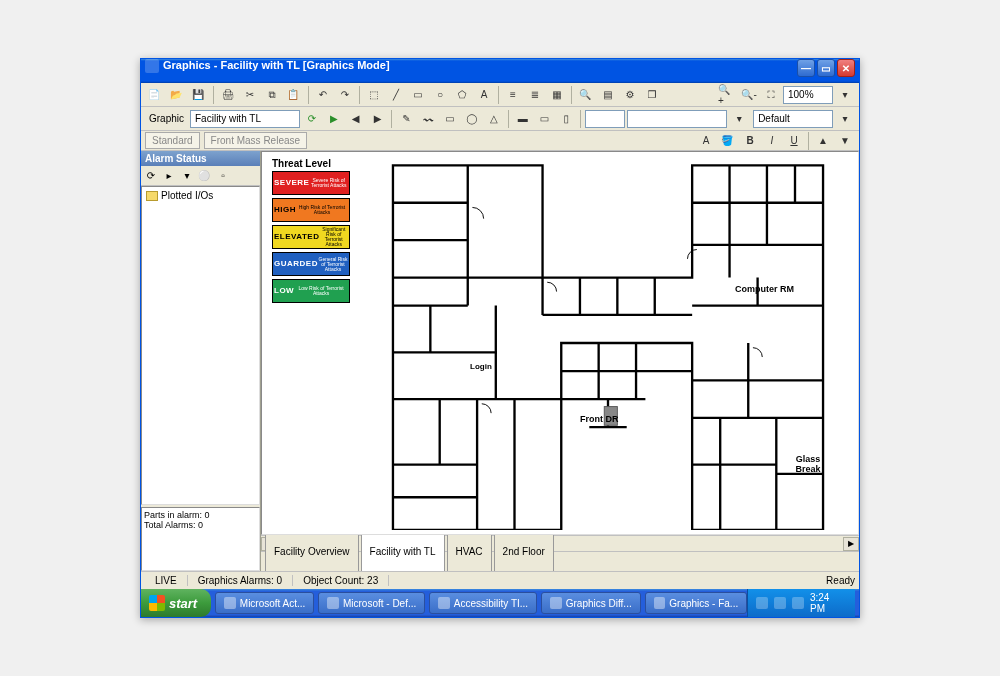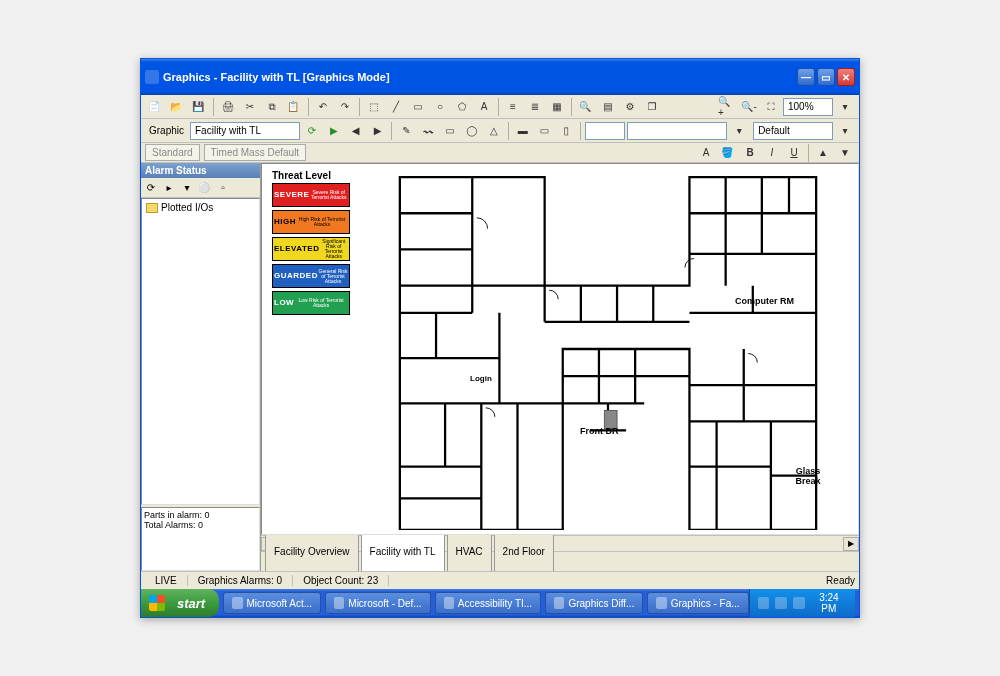--- a/index.html
+++ b/index.html
@@ -18,23 +18,23 @@
     height: 560px;
     background: #ece9d8;
     border: 1px solid #0054e3;
     display: flex;
     flex-direction: column;
     box-shadow: 0 2px 8px rgba(0,0,0,0.3);
   }
   .titlebar {
     background: linear-gradient(to bottom, #3c8cde 0%, #0054e3 8%, #0054e3 92%, #003da6 100%);
     color: white;
-    height: 36px;
-    display: flex;
-    align-items: center;
+    height: 24px;
+    display: flex;
+    align-items: flex-start;
     padding: 0 4px;
     font-weight: bold;
     font-size: 11px;
   }
   .titlebar .icon { width: 14px; height: 14px; background: #fff3; margin-right: 4px; border-radius: 2px; }
   .titlebar .title { flex: 1; }
   .titlebar .winbtns { display: flex; gap: 2px; }
   .titlebar .winbtn {
     width: 18px; height: 18px; border-radius: 3px;
     display: flex; align-items: center; justify-content: center;
@@ -221,21 +221,21 @@
   .start-btn {
     height: 28px;
     padding: 0 14px 0 8px;
     background: linear-gradient(to bottom, #5fb35f 0%, #3c9b3c 50%, #2d7a2d 100%);
     color: white;
     font-weight: bold;
     font-style: italic;
     font-size: 13px;
     display: flex;
     align-items: center;
-    gap: 12px;
+    gap: 4px;
     border-radius: 0 10px 10px 0;
     cursor: pointer;
   }
   .start-btn .winlogo { width:16px; height:16px; background: conic-gradient(#f25022 0 90deg,#7fba00 90deg 180deg,#ffb900 180deg 270deg,#00a4ef 270deg 360deg); border-radius:2px; }
   .task-item {
     height: 22px;
     margin-left: 4px;
     padding: 0 8px;
     background: linear-gradient(#5a8ee0,#3a6ec8);
     border: 1px solid #2a4f9e;
@@ -255,21 +255,20 @@
     margin-left: auto;
     height: 28px;
     background: linear-gradient(#1290e9,#0d6bc9);
     padding: 0 8px;
     display: flex;
     align-items: center;
     color: white;
     font-size: 10px;
     gap: 6px;
     border-left: 1px solid #0a4fa0;
-    text-align: center;
   }
   .tray .tricon { width:12px; height:12px; background:#fff4; border-radius:2px; }
 </style>
 </head>
 <body>
 
 <div class="window">
 
   <div class="titlebar">
     <div class="icon"></div>
@@ -339,21 +338,21 @@
     <div class="combo" style="min-width:40px"></div>
     <div class="combo" style="min-width:100px"></div>
     <div class="tbtn">▾</div>
     <div class="spacer"></div>
     <div class="combo" style="min-width:80px">Default</div>
     <div class="tbtn">▾</div>
   </div>
 
   <div class="toolbar" style="height:20px">
     <div style="font-size:10px; padding:2px 6px; border:1px solid #aaa; background:#f5f3e8; color:#888">Standard</div>
-    <div style="font-size:10px; padding:2px 6px; border:1px solid #aaa; background:#f5f3e8; margin-left:2px; color:#888">Timed Mass Default</div>
+    <div style="font-size:10px; padding:2px 6px; border:1px solid #aaa; background:#f5f3e8; margin-left:2px; color:#888">Front Mass Release</div>
     <div class="spacer"></div>
     <div class="tbtn">A</div>
     <div class="tbtn">🪣</div>
     <div class="tbtn">
         <b>B</b>
       </div>
     <div class="tbtn">
         <i>I</i>
       </div>
     <div class="tbtn">

